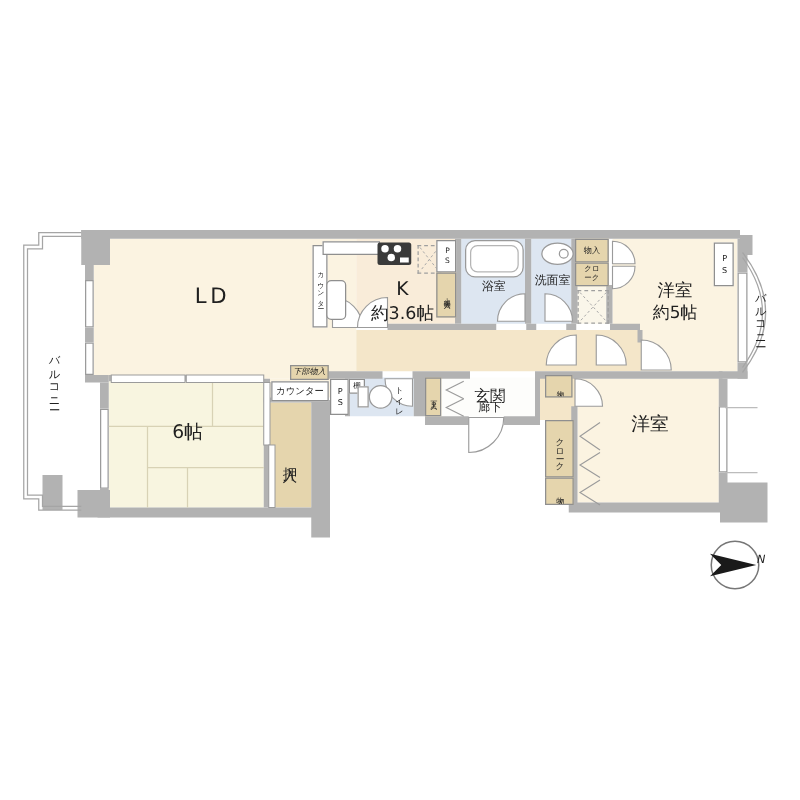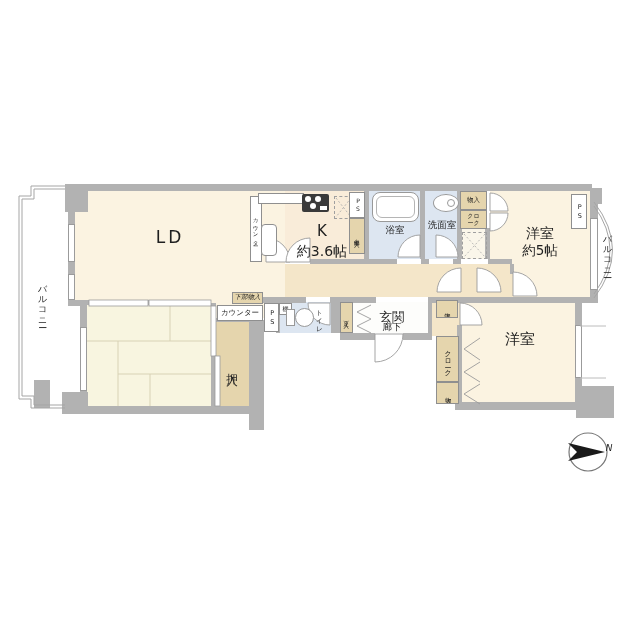--- a/index.html
+++ b/index.html
@@ -231,20 +231,21 @@
   <div class="lbl" style="left:368px;top:224px;width:54px;font-size:9.5px;">浴室</div>
   <div class="lbl" style="left:419px;top:219px;width:46px;font-size:9.5px;">洗面室</div>
   <div class="lbl" style="left:500px;top:224px;width:80px;">
     <div style="font-size:14px;">洋室</div>
     <div style="font-size:13.5px;">約5帖</div>
   </div>
   <div class="lbl" style="left:374px;top:275px;width:36px;font-size:9.5px;margin-top:46px;">廊下</div>
   <div class="lbl v" style="left:315px;top:304px;height:28px;font-size:6.5px;">トイレ</div>
   <div class="lbl" style="left:362px;top:309px;width:60px;font-size:12.5px;">玄関</div>
   <div class="lbl" style="left:105px;top:336px;width:90px;">
+    <div style="font-size:15px;">6帖</div>
   </div>
   <div class="lbl v" style="left:224px;top:340px;height:50px;font-size:11.5px;">押入</div>
   <div class="lbl" style="left:470px;top:330px;width:100px;">
     <div style="font-size:15px;">洋室</div>
   </div>
   <div class="lbl v" style="left:36px;top:270px;height:62px;font-size:9px;">バルコニー</div>
   <div class="lbl v" style="left:601px;top:220px;height:62px;font-size:9px;">バルコニー</div>
   <div class="lbl" style="left:602px;top:443px;width:14px;font-size:9px;font-style:italic;">N</div>
 
 </div>

